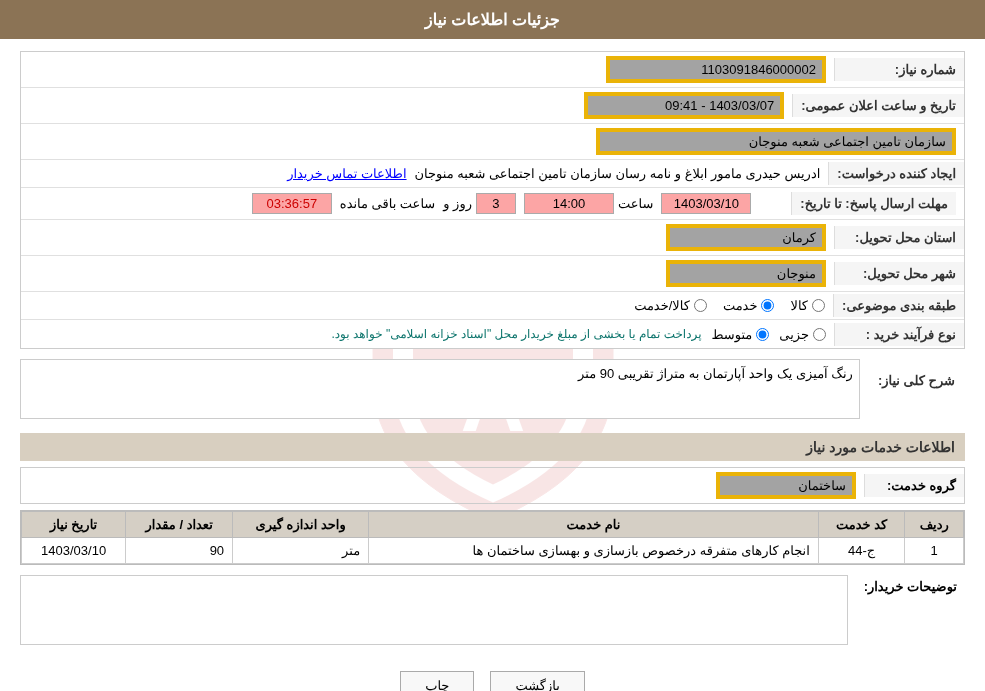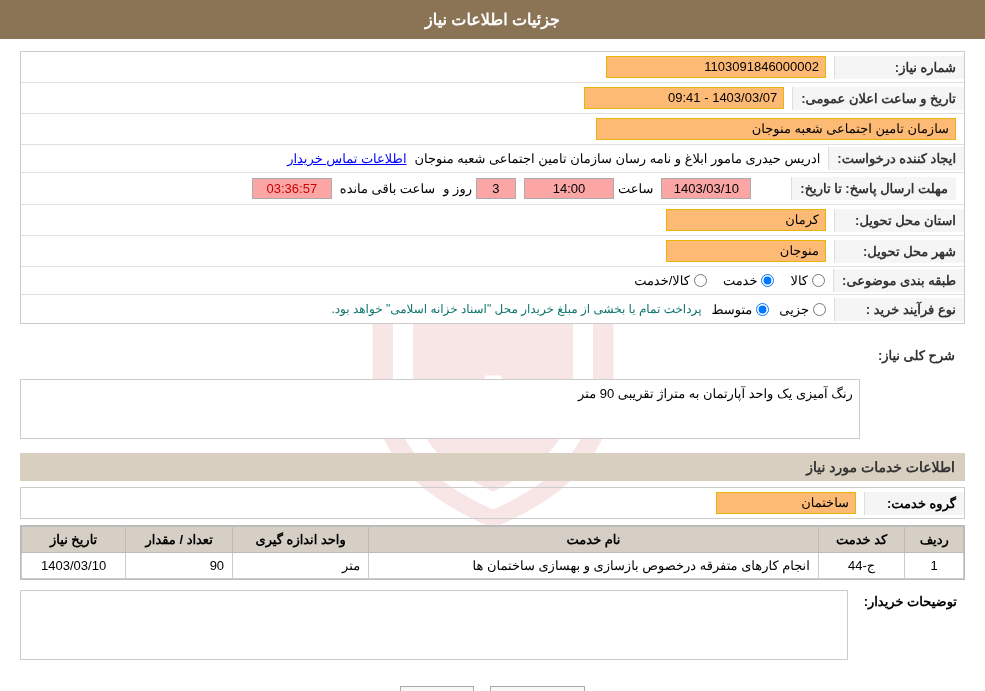--- a/index.html
+++ b/index.html
@@ -49,22 +49,22 @@
       text-align: right;
       border-left: 1px solid #ddd;
       color: #333;
     }
     .value-cell {
       padding: 4px 8px;
       flex: 1;
       text-align: right;
     }
     .input-box {
-      border: 1px solid #eab308;
-      background: #fdba74;
+      border: 4px solid #eab308;
+      background: #a3a3a3;
       padding: 2px 6px;
       min-height: 22px;
       display: inline-block;
     }
     .input-wide {
       width: 220px;
     }
     .link-blue {
       color: #00f;
       text-decoration: underline;
@@ -310,21 +310,21 @@
                   <span>متوسط</span>
               </label>
             </div>
             <span style="font-size:12px; color:#0f766e;">پرداخت تمام یا بخشی از مبلغ خریدار محل "اسناد خزانه اسلامی" خواهد بود.</span>
           </div>
         </div>
       </div>
 
       <div style="display:flex; align-items:flex-start; gap:8px; margin-bottom:10px;">
         <div class="section-title" style="white-space:nowrap; background:transparent; font-size:13px;">شرح کلی نیاز:</div>
-        <div style="flex:1;margin-top:45px;">
+        <div style="flex:1;">
           <div class="sharh-box">
             <span>رنگ آمیزی یک واحد آپارتمان به متراژ تقریبی 90 متر</span>
           </div>
         </div>
       </div>
 
       <div class="section-title">اطلاعات خدمات مورد نیاز</div>
 
       <div class="services-section">
         <div style="display:flex; align-items:center; border:1px solid #ccc; margin-bottom:6px;">

